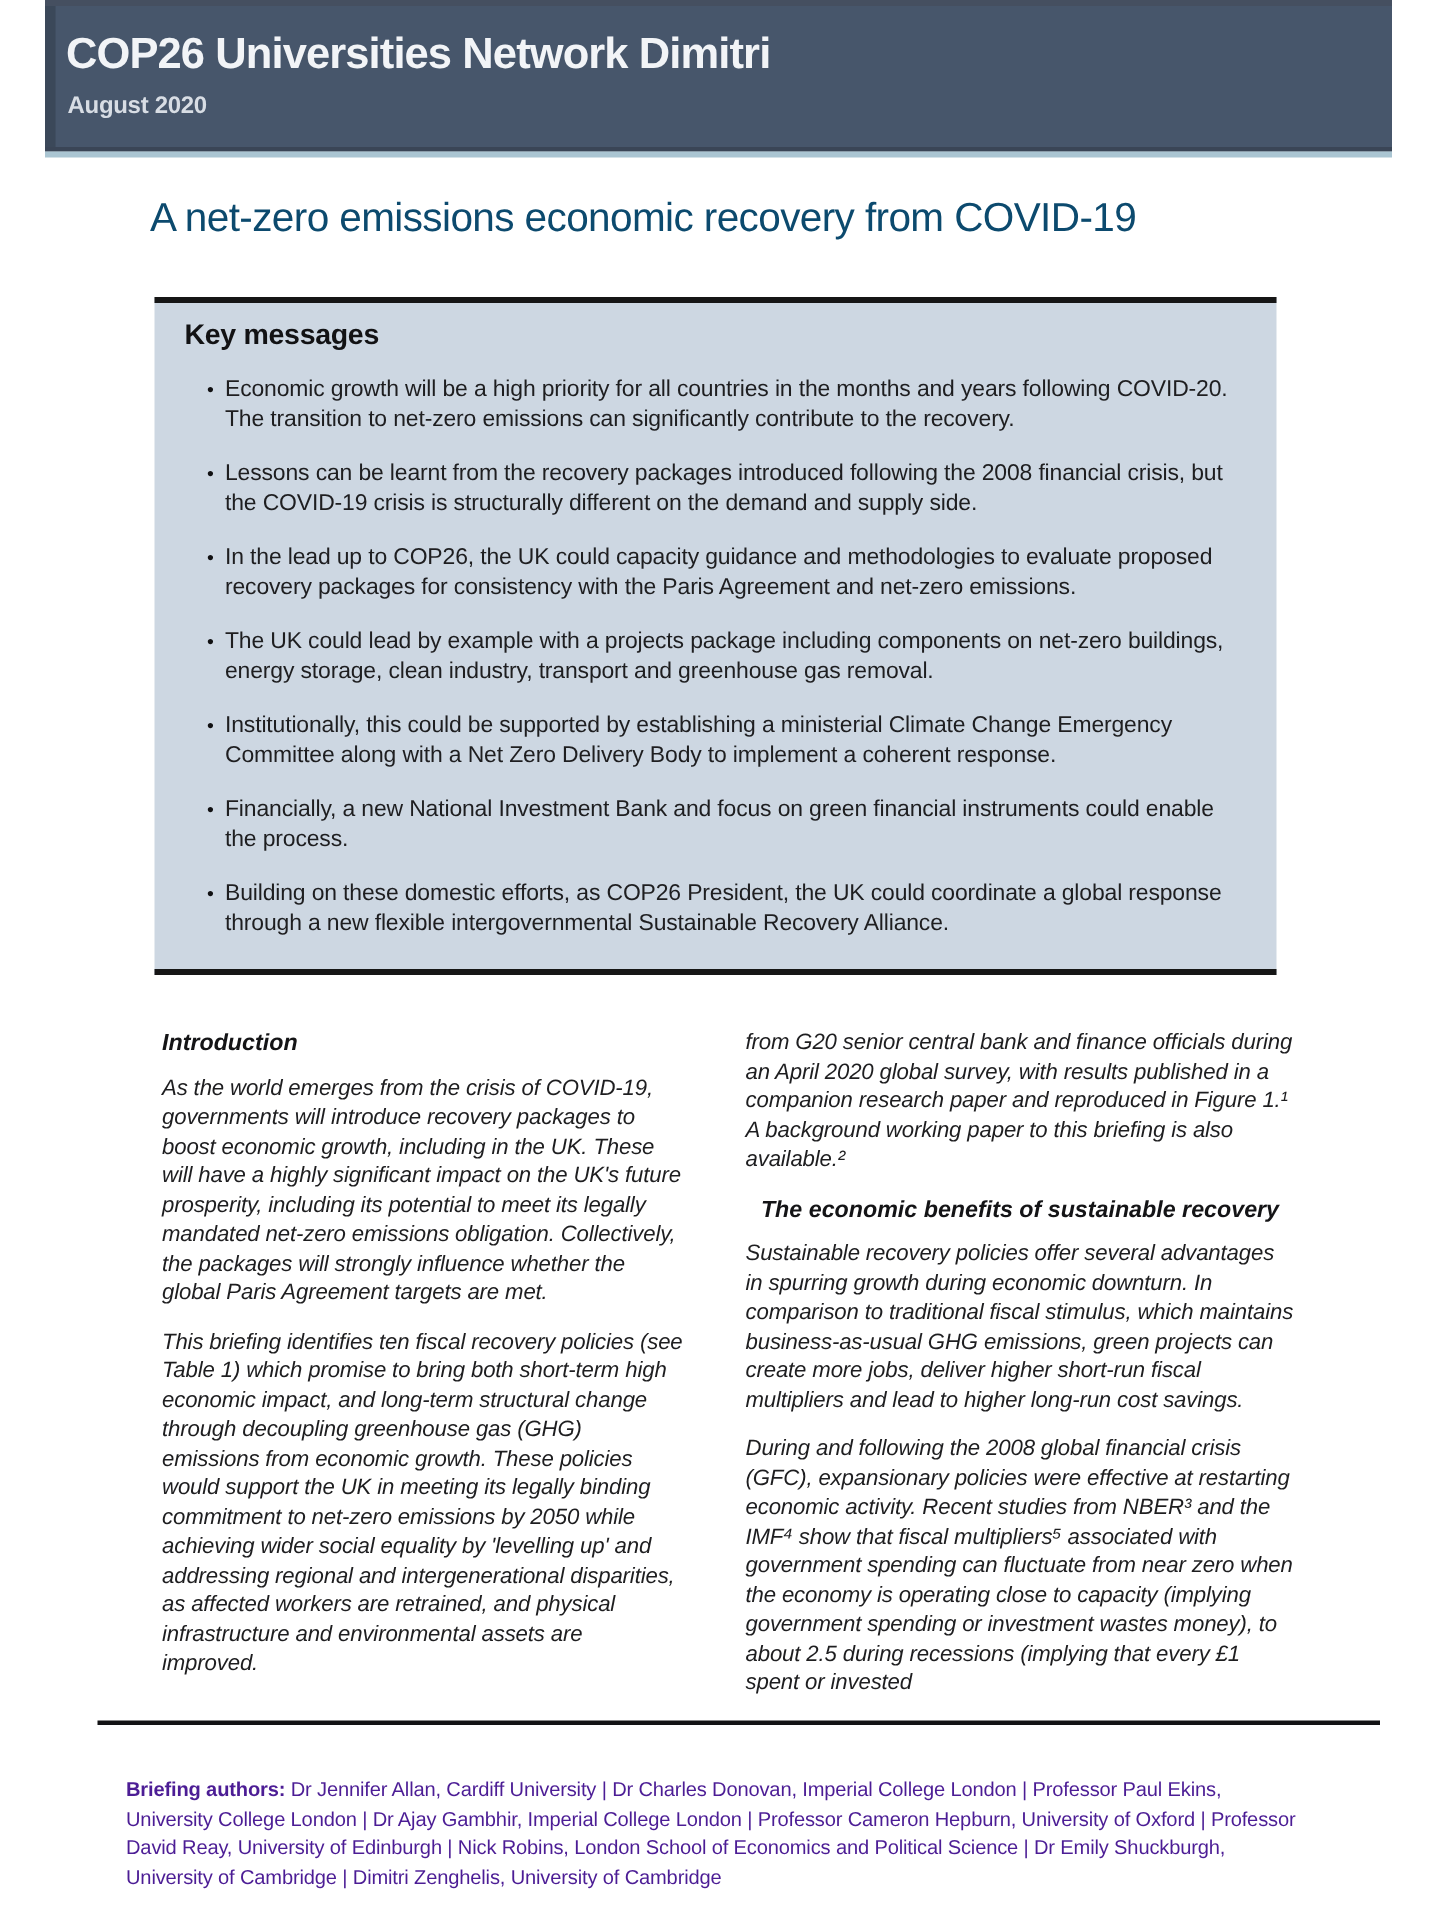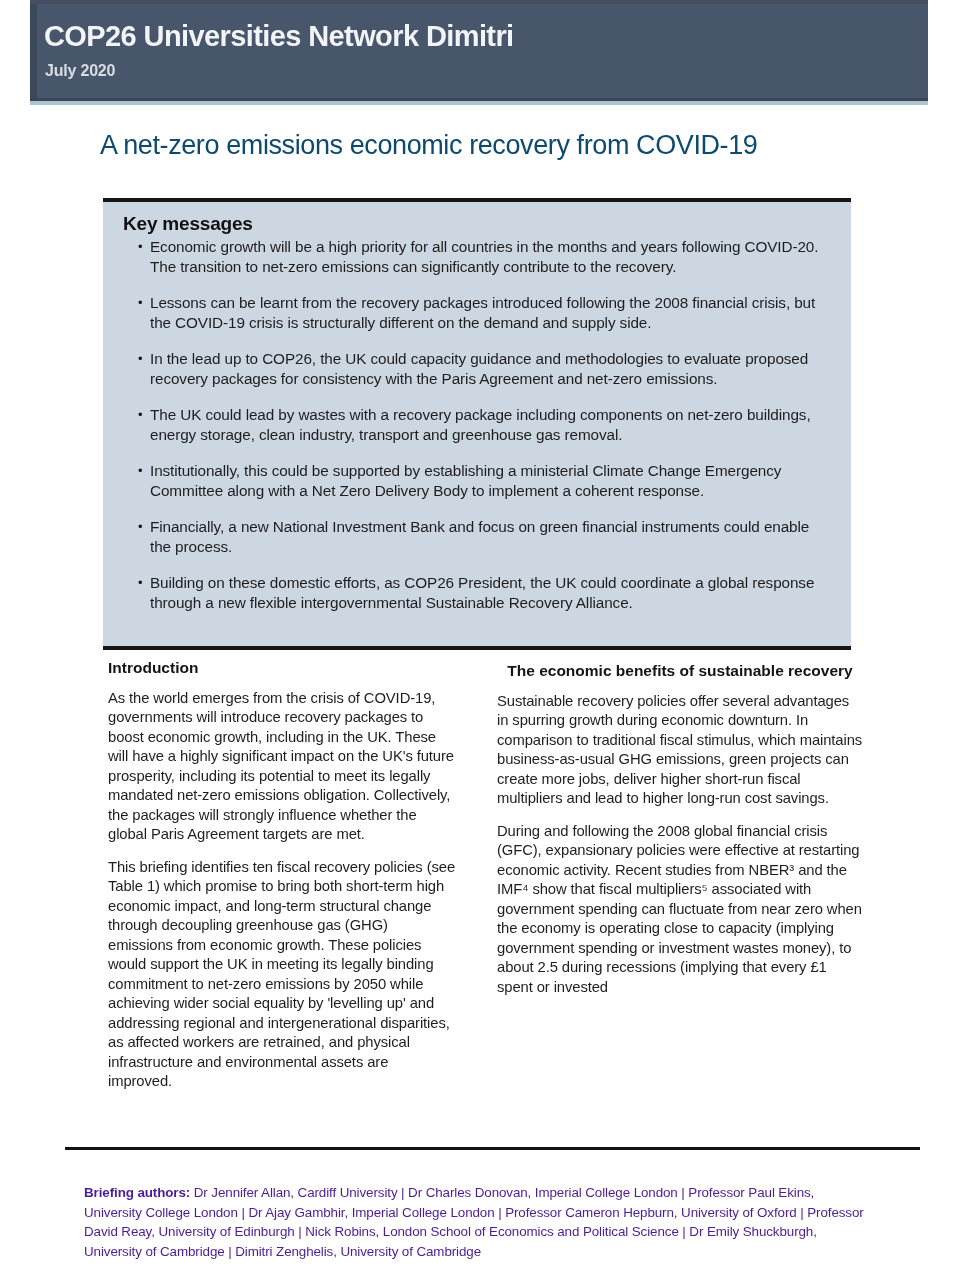--- a/index.html
+++ b/index.html
@@ -49,35 +49,35 @@
   }
   .key-box{
     position:absolute;left:103px;top:198px;width:748px;height:452px;
     background:var(--box-bg);
     border-top:4px solid var(--box-border);
     border-bottom:4px solid var(--box-border);
     padding:11px 26px 0 20px;
   }
   .key-box-heading{
     font-size:19px;font-weight:bold;letter-spacing:-0.2px;color:#121214;
-    margin-bottom:2px;
+    margin-bottom:15px;
   }
   .key-list{list-style:none;display:flex;flex-direction:column;gap:16px;}
   .key-list li{
     display:flex;align-items:flex-start;
     font-size:15.3px;line-height:20px;letter-spacing:-0.1px;
     margin-left:15px;
   }
   .key-list .marker{
     flex:0 0 12px;width:12px;font-size:13px;line-height:20px;color:#101012;
   }
   .key-list .li-text{flex:1;}
   .col{
-    position:absolute;top:658px;
-    font-size:14.8px;line-height:19.5px;letter-spacing:-0.1px;
+    position:absolute;top:686px;
+    font-size:14.8px;line-height:19.5px;letter-spacing:-0.1px;font-style:italic;
   }
   .col-left{left:108px;width:348px;}
   .col-right{left:497px;width:366px;}
   .col h3{
     font-size:15.5px;font-weight:bold;line-height:19.5px;
     letter-spacing:0;color:#141416;margin-bottom:11px;
   }
   .col-right h3{margin-top:3px;text-align:center;}
   .col p{margin-bottom:13px;}
   .footer-rule{
@@ -89,21 +89,21 @@
     font-size:13.4px;line-height:19.5px;letter-spacing:-0.1px;color:#4c1d95;
   }
   .footer-authors .label{font-weight:bold;}
 </style>
 </head>
 <body>
 
 <div class="banner">
   <div class="banner-left-edge"></div>
   <div class="banner-title">COP26 Universities Network Dimitri</div>
-  <div class="banner-date">July 2020</div>
+  <div class="banner-date">August 2020</div>
 </div>
 <div class="banner-underline"></div>
 
 <div class="doc-title">A net-zero emissions economic recovery from COVID-19</div>
 
 <div class="key-box">
   <div class="key-box-heading">Key messages</div>
   <ul class="key-list">
     <li>
       <span class="marker">•</span>
@@ -112,21 +112,21 @@
     <li>
       <span class="marker">•</span>
       <span class="li-text">Lessons can be learnt from the recovery packages introduced following the 2008 financial crisis, but the COVID-19 crisis is structurally different on the demand and supply side.</span>
     </li>
     <li>
       <span class="marker">•</span>
       <span class="li-text">In the lead up to COP26, the UK could capacity guidance and methodologies to evaluate proposed recovery packages for consistency with the Paris Agreement and net-zero emissions.</span>
     </li>
     <li>
       <span class="marker">•</span>
-      <span class="li-text">The UK could lead by wastes with a recovery package including components on net-zero buildings, energy storage, clean industry, transport and greenhouse gas removal.</span>
+      <span class="li-text">The UK could lead by example with a projects package including components on net-zero buildings, energy storage, clean industry, transport and greenhouse gas removal.</span>
     </li>
     <li>
       <span class="marker">•</span>
       <span class="li-text">Institutionally, this could be supported by establishing a ministerial Climate Change Emergency Committee along with a Net Zero Delivery Body to implement a coherent response.</span>
     </li>
     <li>
       <span class="marker">•</span>
       <span class="li-text">Financially, a new National Investment Bank and focus on green financial instruments could enable the process.</span>
     </li>
     <li>
@@ -136,20 +136,21 @@
   </ul>
 </div>
 
 <div class="col col-left">
   <h3>Introduction</h3>
   <p>As the world emerges from the crisis of COVID-19, governments will introduce recovery packages to boost economic growth, including in the UK. These will have a highly significant impact on the UK's future prosperity, including its potential to meet its legally mandated net-zero emissions obligation. Collectively, the packages will strongly influence whether the global Paris Agreement targets are met.</p>
   <p>This briefing identifies ten fiscal recovery policies (see Table 1) which promise to bring both short-term high economic impact, and long-term structural change through decoupling greenhouse gas (GHG) emissions from economic growth. These policies would support the UK in meeting its legally binding commitment to net-zero emissions by 2050 while achieving wider social equality by 'levelling up' and addressing regional and intergenerational disparities, as affected workers are retrained, and physical infrastructure and environmental assets are improved.</p>
 </div>
 
 <div class="col col-right">
+  <p>from G20 senior central bank and finance officials during an April 2020 global survey, with results published in a companion research paper and reproduced in Figure 1.¹ A background working paper to this briefing is also available.²</p>
   <h3>The economic benefits of sustainable recovery</h3>
   <p>Sustainable recovery policies offer several advantages in spurring growth during economic downturn. In comparison to traditional fiscal stimulus, which maintains business-as-usual GHG emissions, green projects can create more jobs, deliver higher short-run fiscal multipliers and lead to higher long-run cost savings.</p>
   <p>During and following the 2008 global financial crisis (GFC), expansionary policies were effective at restarting economic activity. Recent studies from NBER³ and the IMF⁴ show that fiscal multipliers⁵ associated with government spending can fluctuate from near zero when the economy is operating close to capacity (implying government spending or investment wastes money), to about 2.5 during recessions (implying that every £1 spent or invested</p>
 </div>
 
 <div class="footer-rule"></div>
 
 <div class="footer-authors"><span class="label">Briefing authors:</span><span> Dr Jennifer Allan, Cardiff University | Dr Charles Donovan, Imperial College London | Professor Paul Ekins, University College London | Dr Ajay Gambhir, Imperial College London | Professor Cameron Hepburn, University of Oxford | Professor David Reay, University of Edinburgh | Nick Robins, London School of Economics and Political Science | Dr Emily Shuckburgh, University of Cambridge | Dimitri Zenghelis, University of Cambridge</span></div>
 
 </body></html>

